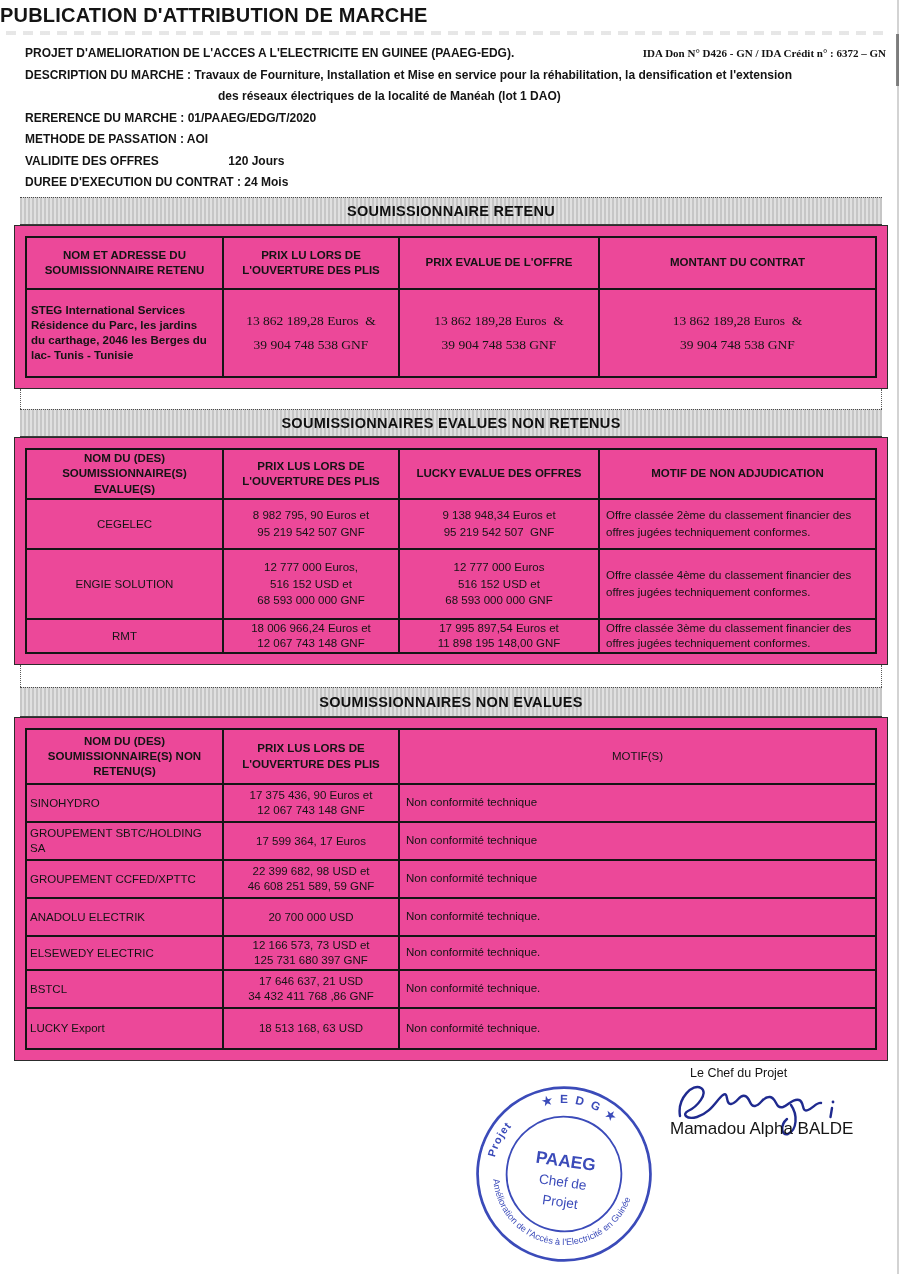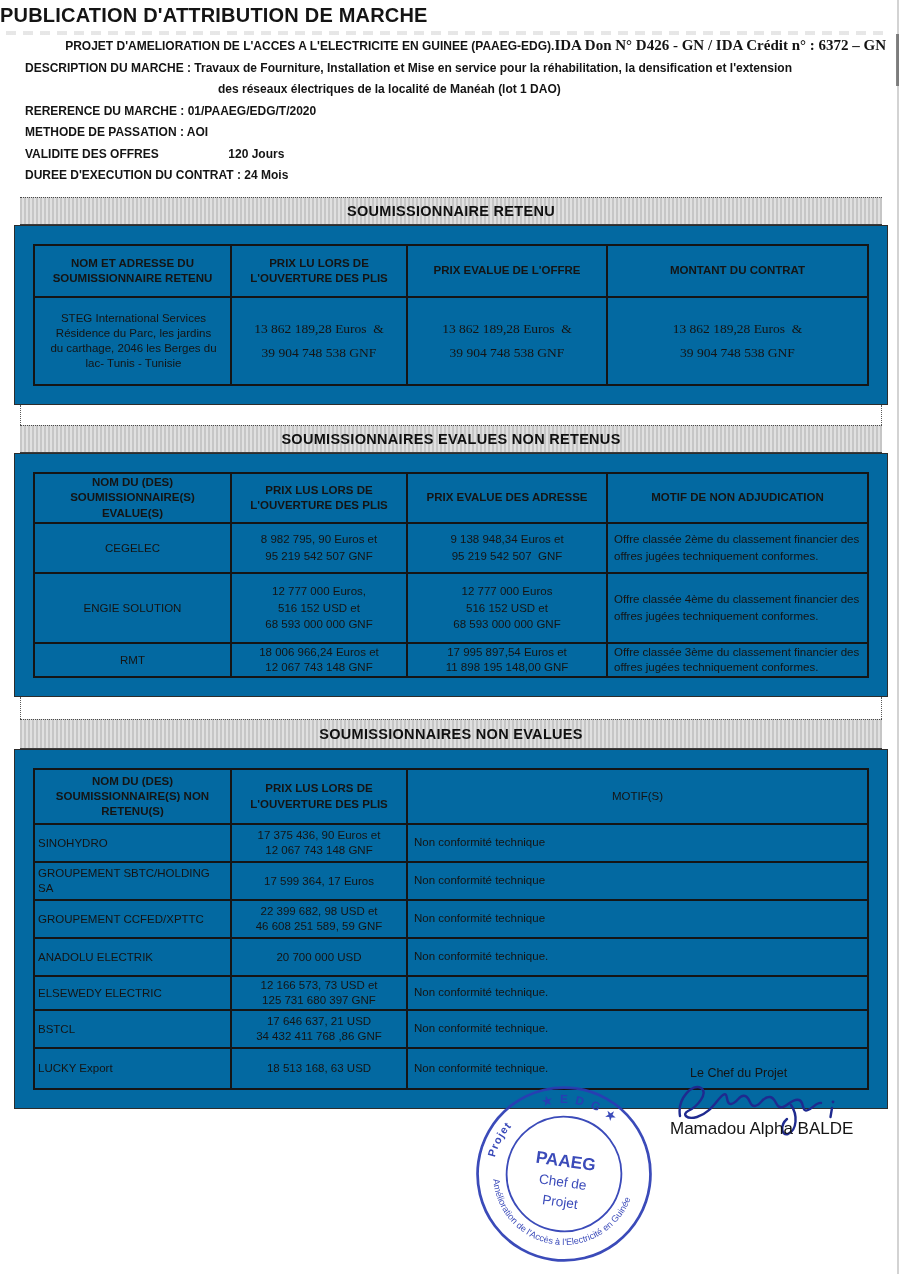--- a/index.html
+++ b/index.html
@@ -14,51 +14,51 @@
     text-align:left; font-size:20px; font-weight:bold; letter-spacing:.2px;
   }
   .scanband{
     position:absolute; top:31px; left:6px; width:878px; height:4px; opacity:.45;
     background:repeating-linear-gradient(90deg,#c9c9c9 0 10px, transparent 10px 17px);
   }
   .scan-right{position:absolute; right:1px; top:0; width:2px; height:1274px; background:#b5b5b5; opacity:.6;}
   .scan-right-dark{position:absolute; right:1px; top:34px; width:3px; height:52px; background:#666; opacity:.8;}
   .hdr{position:absolute; top:37px; left:25px; width:863px; font-size:12px; font-weight:bold; line-height:16px;}
   .hdr .hline{margin-bottom:5.5px;}
-  .hline-1{display:flex; justify-content:flex-end; align-items:baseline;}
-  .ida{font-family:"Liberation Serif", serif; font-size:15px; padding-right:2px; white-space:nowrap;}
+  .hline-1{display:flex; justify-content:space-between; align-items:baseline;}
+  .ida{font-family:"Liberation Serif", serif; font-size:11px; padding-right:2px; white-space:nowrap;margin-top:8px;}
   .desc2{padding-left:193px;}
   .validity-label{display:inline-block; width:200px;}
   
   .sections{position:absolute; top:197px; left:14px; width:874px;border-radius:10px;}
   .banner{
     height:26px; margin:0 6px; display:flex; align-items:center; justify-content:center;
     background:repeating-linear-gradient(90deg,#c6c6c6 0 2px,#e0e0e0 2px 4px);
     border-top:1px dotted #4a4a4a; border-bottom:1px solid #3c3c3c;
     font-weight:bold; font-size:14.5px; letter-spacing:.3px; color:#101010;
   }
   .banner.tall{height:28px;}
-  .tblwrap{border:1px solid #2c2c2c; padding:18px; background:#0369a1;}
+  .tblwrap{border:1px solid #2c2c2c; padding:10px; background:#ec4899;}
   table{border-collapse:collapse; width:100%; table-layout:fixed;}
   th,td{border:2px solid #151515; padding:1px 2px; text-align:center; vertical-align:middle; overflow:hidden;}
   th{font-size:11.5px; font-weight:bold; line-height:1.32;}
   td{font-size:11.5px; line-height:1.45;}
   col.c1{width:197px;} col.c2{width:176px;} col.c3{width:200px;}
   #sec2 col.c3{width:auto;}
   #sec0 thead tr{height:52px;}  #sec0 tbody tr{height:88px;}
   #sec1 thead tr{height:50px;}
   #sec1 tbody tr:nth-child(1){height:50px;}
   #sec1 tbody tr:nth-child(2){height:70px;}
   #sec1 tbody tr:nth-child(3){height:34px;}
   #sec2 thead tr{height:55px;}
   #sec2 tbody tr{height:38px;}
   #sec2 tbody tr:nth-child(5){height:34px;}
   #sec2 tbody tr:nth-child(7){height:41px;}
   #sec2 tbody tr:nth-child(8){height:41px;}
-  #sec0 td.c1{text-align:center; padding-left:4px; line-height:1.3;}
+  #sec0 td.c1{text-align:left; padding-left:4px; line-height:1.3;font-weight:bold;}
   #sec0 td.c2,#sec0 td.c3,#sec0 td.c4{font-family:"Liberation Serif",serif; font-size:13.5px; line-height:1.8;}
   #sec1 td.c4,#sec2 td.c3{text-align:left; padding-left:6px; line-height:1.5;}
   #sec2 td.c1{text-align:left; padding-left:3px;}
   #sec2 td, #sec1 tbody tr:nth-child(3) td{line-height:1.3;}
   #sec2 th.c3{font-weight:normal;}
   .gap{margin:0 6px; border-left:1px dotted #5a5a5a; border-right:1px dotted #5a5a5a;}
   .gap1{height:20px;} .gap2{height:22px;}
   
   .chef-label{position:absolute; top:1066px; left:690px; font-size:12.5px;}
   .signatory{position:absolute; top:1119px; left:670px; font-size:17px;}
@@ -160,21 +160,21 @@
               <th class="c1">
                 <div>NOM DU (DES)</div>
                 <div>SOUMISSIONNAIRE(S)</div>
                 <div>EVALUE(S)</div>
               </th>
               <th class="c2">
                 <div>PRIX LUS LORS DE</div>
                 <div>L'OUVERTURE DES PLIS</div>
               </th>
               <th class="c3">
-                <div>PRIX EVALUE DES ADRESSE</div>
+                <div>LUCKY EVALUE DES OFFRES</div>
               </th>
               <th class="c4">
                 <div>MOTIF DE NON ADJUDICATION</div>
               </th>
             </tr>
           </thead>
           <tbody>
             <tr>
               <td class="c1">
                 <div class="ln">CEGELEC</div>

